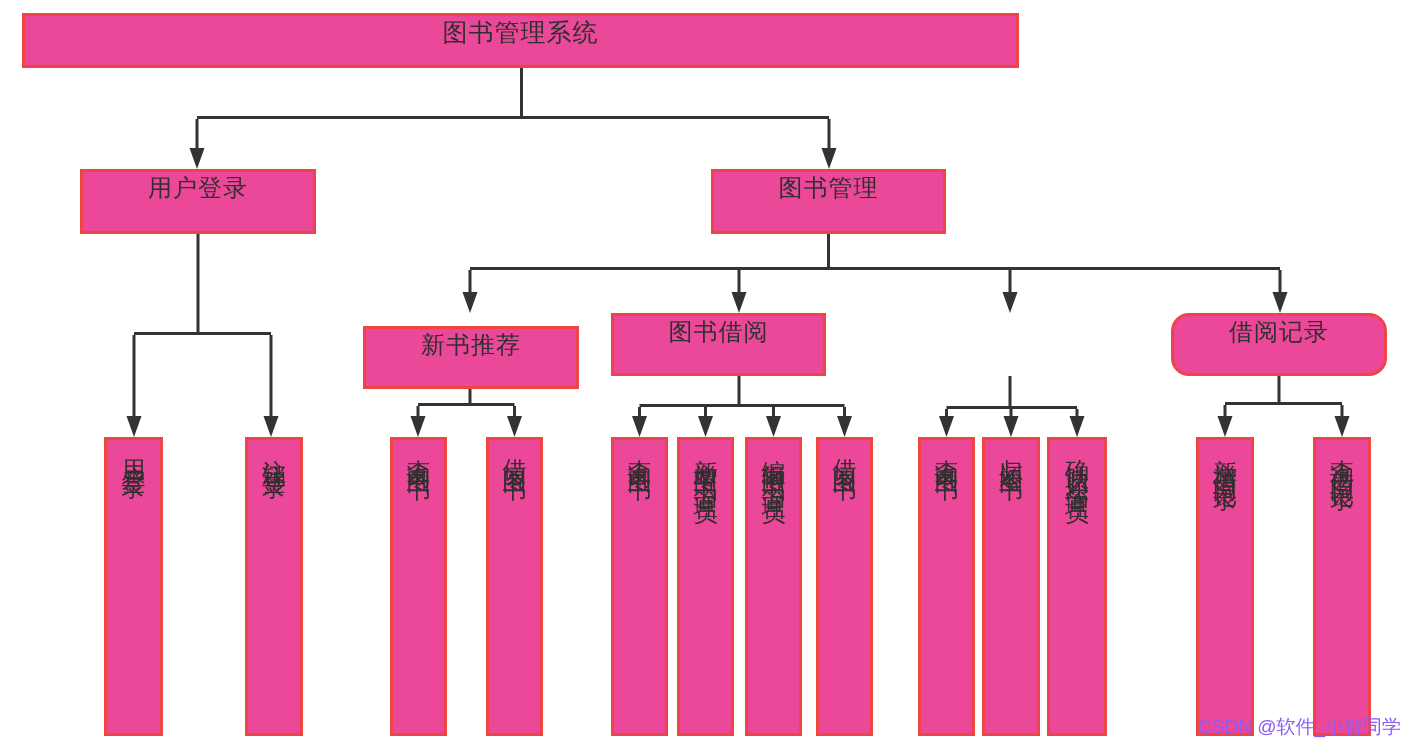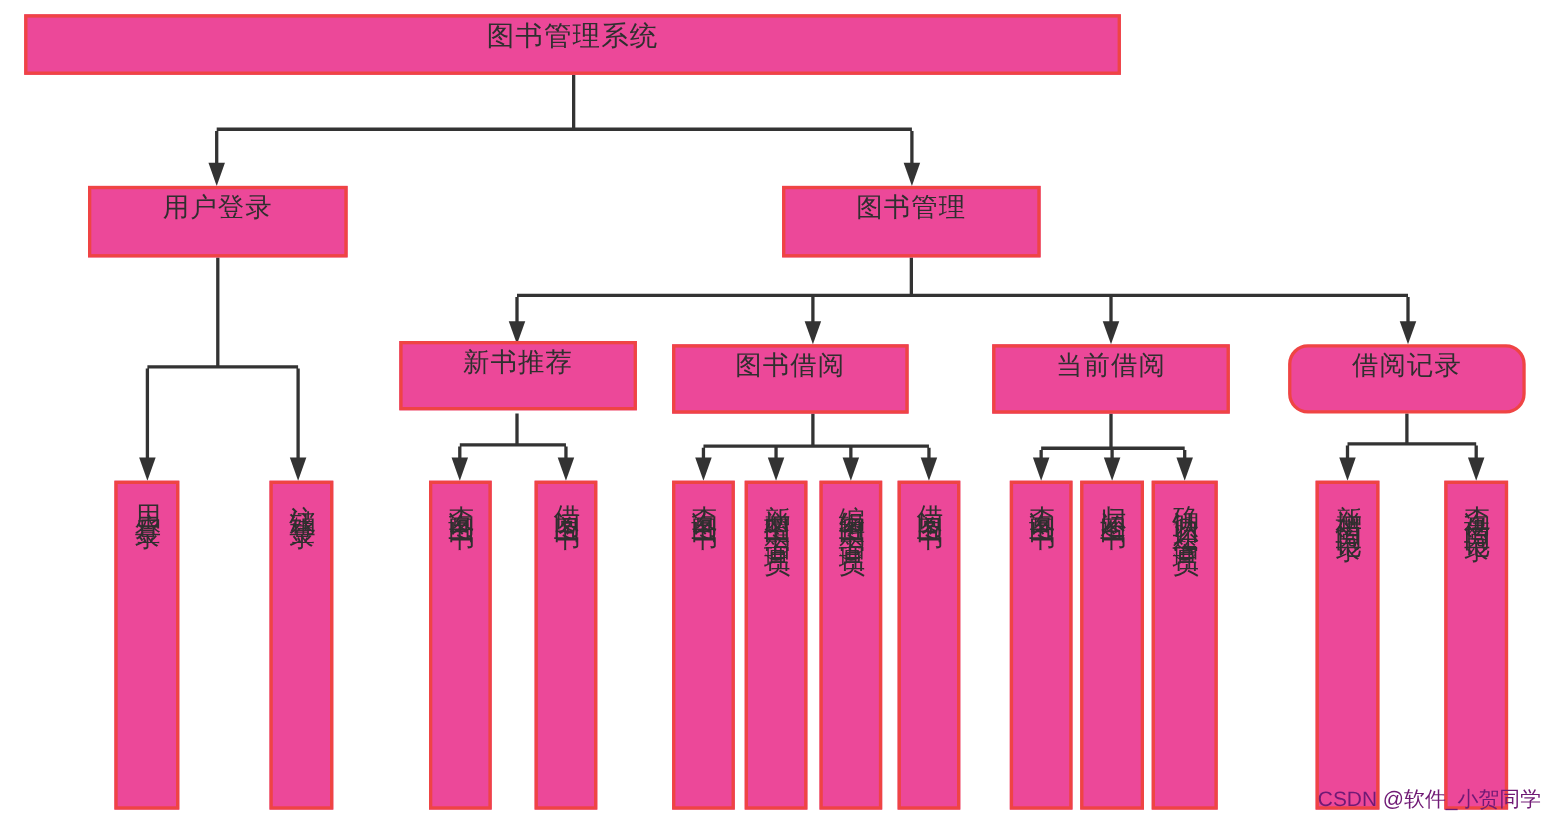--- a/index.html
+++ b/index.html
@@ -17,21 +17,21 @@
   }
   .hlabel{font-size:24px;letter-spacing:1px;white-space:nowrap;}
   .box.root .hlabel{font-size:25px;}
   .vtext{
     writing-mode:vertical-rl;text-orientation:mixed;
     font-size:24px;line-height:1;letter-spacing:6px;
     white-space:nowrap;
   }
   .watermark{
     position:absolute;left:1183px;top:714px;width:218px;
-    font-size:19px;color:#701a75;white-space:nowrap;
+    font-size:19px;color:#8b5cf6;white-space:nowrap;
     text-align:right;
   }
 </style>
 </head>
 <body>
 
 <div class="stage">
 
   <svg class="wires" width="1405" height="747" viewBox="0 0 1405 747">
     <g stroke="#333333" stroke-width="3" fill="none">
@@ -80,28 +80,25 @@
     <span class="hlabel">图书管理系统</span>
   </div>
 
   <div class="box" style="left:80px;top:169px;width:236px;height:65px;">
     <span class="hlabel">用户登录</span>
   </div>
   <div class="box" style="left:711px;top:169px;width:235px;height:65px;">
     <span class="hlabel">图书管理</span>
   </div>
 
-  <div class="box" style="left:363px;top:310px;width:216px;height:63px;">
+  <div class="box" style="left:363px;top:326px;width:216px;height:63px;">
     <span class="hlabel">新书推荐</span>
   </div>
   <div class="box" style="left:611px;top:313px;width:215px;height:63px;">
     <span class="hlabel">图书借阅</span>
-  </div>
-  <div class="box" style="left:902px;top:313px;width:216px;height:63px;">
-    <span class="hlabel">当前借阅</span>
   </div>
   <div class="box" style="left:1171px;top:313px;width:216px;height:63px;border-radius:18px;">
     <span class="hlabel">借阅记录</span>
   </div>
 
   <div class="box" style="left:104px;top:437px;width:59px;height:299px;">
     <span class="vtext">用户登录</span>
   </div>
   <div class="box" style="left:245px;top:437px;width:58px;height:299px;">
     <span class="vtext">注销登录</span>

